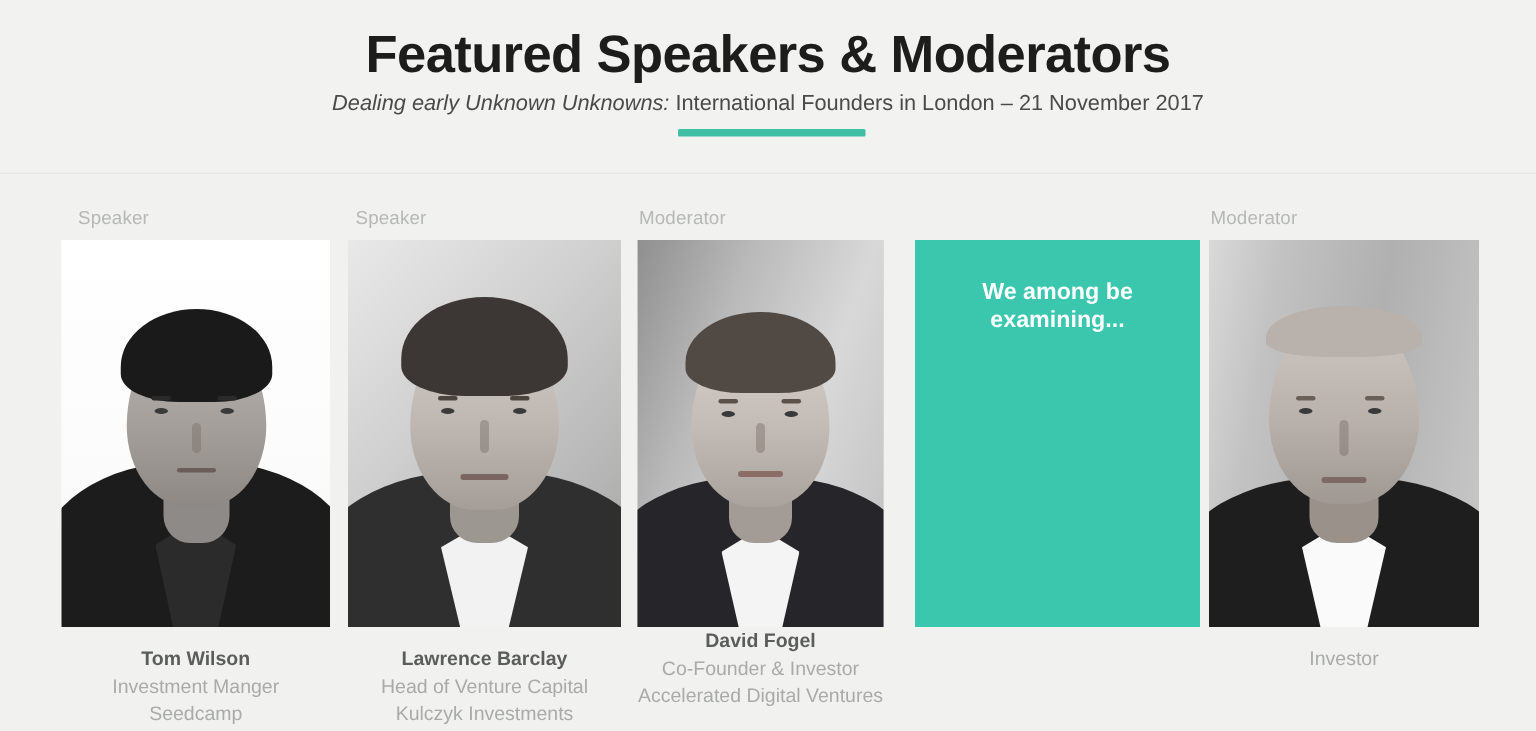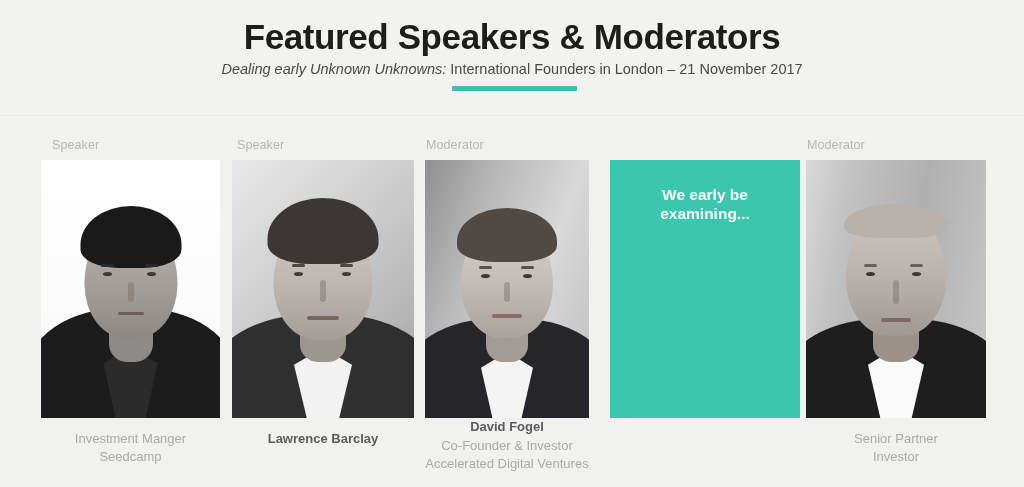--- a/index.html
+++ b/index.html
@@ -243,20 +243,21 @@
           <div class="p-hair" style="width:101px; height:62px; top:46px; background:#1a1a1a;"></div>
           <div class="p-brow" style="left:60px; top:104px; background:#2a2a2a;"></div>
           <div class="p-brow" style="left:104px; top:104px; background:#2a2a2a;"></div>
           <div class="p-eye" style="left:62px; top:112px;"></div>
           <div class="p-eye" style="left:106px; top:112px;"></div>
           <div class="p-nose" style="top:122px; height:20px;"></div>
           <div class="p-mouth" style="top:152px; width:26px;"></div>
         </div>
       </div>
       <div class="caption" style="top:314px; left:0; width:179px;">
+        <span class="cap-name">Tom Wilson</span>
         <span class="cap-line">Investment Manger</span>
         <span class="cap-line">Seedcamp</span>
       </div>
     </div>
 
     <div class="card" style="left:232px; width:182px;">
       <div class="role-label" style="left:5px;">Speaker</div>
       <div class="photo" style="left:0; width:182px; height:258px; background:#cdcdcd;">
         <div class="portrait">
           <div class="p-bg" style="background:linear-gradient(135deg,#e9e9e9 0%,#cfcfcf 40%,#b5b5b5 75%,#9e9e9e 100%);"></div>
@@ -268,20 +269,22 @@
           <div class="p-brow" style="left:60px; top:104px; background:#4b443f;"></div>
           <div class="p-brow" style="left:108px; top:104px; background:#4b443f;"></div>
           <div class="p-eye" style="left:62px; top:112px;"></div>
           <div class="p-eye" style="left:110px; top:112px;"></div>
           <div class="p-nose" style="top:120px; height:22px;"></div>
           <div class="p-mouth" style="top:156px; width:32px; height:4px; background:#7a6560;"></div>
         </div>
       </div>
       <div class="caption" style="top:314px; left:0; width:182px;">
         <span class="cap-name">Lawrence Barclay</span>
+        <span class="cap-line">Head of Venture Capital</span>
+        <span class="cap-line">Kulczyk Investments</span>
       </div>
     </div>
 
     <div class="card" style="left:425px; width:164px;">
       <div class="role-label" style="left:1px;">Moderator</div>
       <div class="photo" style="left:0; width:164px; height:258px; background:#c4c4c4;">
         <div class="portrait">
           <div class="p-bg" style="background:linear-gradient(110deg,#8f8f8f 0%,#b9b9b9 30%,#d8d8d8 62%,#bfbfbf 100%);"></div>
           <div class="p-shoulders" style="width:208px; height:100px; background:#26262a;"></div>
           <div class="p-shirt" style="width:52px; height:66px; background:#f4f4f4;"></div>
@@ -297,21 +300,21 @@
         </div>
       </div>
       <div class="caption" style="top:302px; left:-28px; width:220px;">
         <span class="cap-name">David Fogel</span>
         <span class="cap-line">Co-Founder &amp; Investor</span>
         <span class="cap-line">Accelerated Digital Ventures</span>
       </div>
     </div>
 
     <div class="teal-panel">
-      <p class="teal-heading">We early be examining...</p>
+      <p class="teal-heading">We among be examining...</p>
     </div>
 
     <div class="card" style="left:806px; width:180px;">
       <div class="role-label" style="left:1px;">Moderator</div>
       <div class="photo" style="left:0; width:180px; height:258px; background:#b9b9b9;">
         <div class="portrait">
           <div class="p-bg" style="background:linear-gradient(100deg,#d9d9d9 0%,#c2c2c2 22%,#b0b0b0 55%,#c9c9c9 100%);"></div>
           <div class="p-shoulders" style="width:224px; height:100px; background:#1e1e1e;"></div>
           <div class="p-shirt" style="width:56px; height:70px; background:#fafafa;"></div>
           <div class="p-neck" style="width:46px; height:42px; top:160px; background:#9a918b;"></div>
@@ -319,19 +322,18 @@
           <div class="p-hair" style="width:104px; height:34px; top:44px; background:#b9b1ab;"></div>
           <div class="p-brow" style="left:58px; top:104px; background:#6a615b;"></div>
           <div class="p-brow" style="left:104px; top:104px; background:#6a615b;"></div>
           <div class="p-eye" style="left:60px; top:112px;"></div>
           <div class="p-eye" style="left:106px; top:112px;"></div>
           <div class="p-nose" style="top:120px; height:24px;"></div>
           <div class="p-mouth" style="top:158px; width:30px; height:4px; background:#7e6a64;"></div>
         </div>
       </div>
       <div class="caption" style="top:314px; left:0; width:180px;">
-        <span class="cap-line">Senior Partner</span>
         <span class="cap-line">Investor</span>
       </div>
     </div>
 
   </div>
 </div>
 
 </body></html>

